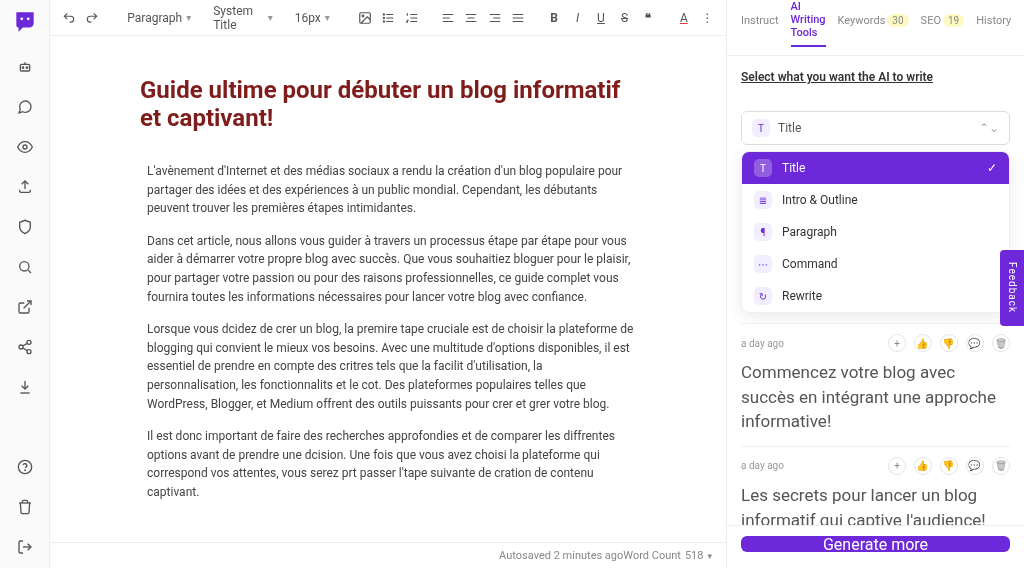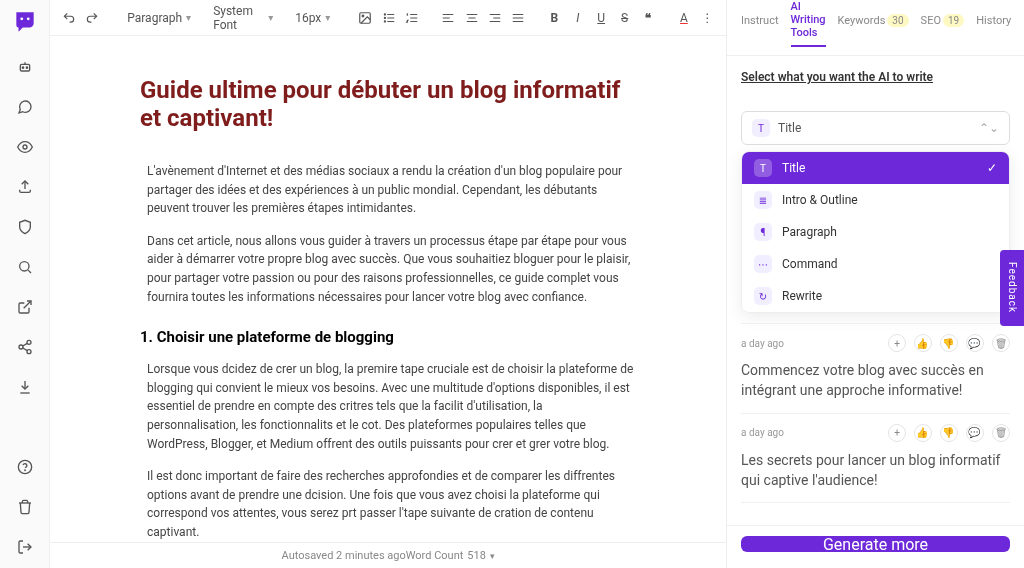--- a/index.html
+++ b/index.html
@@ -19,21 +19,21 @@
 .tb-btn { width: 22px; height: 22px; display: flex; align-items: center; justify-content: center; cursor: pointer; color: #555; border-radius:3px; }
 .tb-sel { display: flex; align-items: center; gap: 4px; padding: 0 8px; cursor: pointer; }
 .tb-sel span:last-child { font-size: 10px; color:#999; }
 .tb-sep { width: 8px; }
 
 .doc { flex: 1; overflow: auto; padding: 20px 90px; color: #333; }
 .doc h1 { font-size: 24px; font-weight: 700; margin: 20px 0 30px; color:#7f1d1d; }
 .doc p { font-size: 12px; line-height: 1.55; margin-bottom: 14px; color:#444;margin-left:7px; }
 .doc h2 { font-size: 15px; font-weight: 700; margin: 22px 0 14px; color:#000; }
 
-.status { height: 26px; display: flex; align-items: center; justify-content: center; padding: 0 14px; font-size: 11px; color: #888; border-top: 1px solid #eee; }
+.status { height: 26px; display: flex; align-items: center; justify-content: flex-end; padding: 0 14px; font-size: 11px; color: #888; border-top: 1px solid #eee; }
 .wc { display:flex; align-items:center; gap:4px; }
 
 
 .panel { width: 298px; border-left: 1px solid #eee; display: flex; flex-direction: column; position: relative; }
 .p-head { display: flex; align-items: center; justify-content: space-between; padding: 10px 14px; }
 .p-title { font-size: 14px; font-weight: 600; }
 .p-close { cursor: pointer; color: #888; font-size: 16px; }
 
 .p-tabs { display: flex; align-items: center; gap: 12px; padding: 0 14px 8px; border-bottom: 1px solid #eee; font-size: 11px; color: #888; }
 .p-tab { cursor: pointer; padding-bottom: 6px; }
@@ -50,21 +50,21 @@
 .dd-item.sel { background: #6d28d9; color: #fff; }
 .dd-item.sel .dd-icon { background: rgba(255,255,255,0.25); }
 .dd-icon { width: 18px; height: 18px; border-radius: 5px; background: #f1eeff; display: flex; align-items: center; justify-content: center; font-size: 10px; color:#6d28d9; }
 .dd-item.sel .dd-icon { color:#fff; }
 .chk { margin-left: auto; }
 
 .hist-item { border-top: 1px solid #f0f0f0; padding: 10px 0 12px; }
 .hist-head { display: flex; align-items: center; justify-content: space-between; font-size: 10px; color: #999; margin-bottom: 8px; }
 .hist-acts { display: flex; gap: 8px; }
 .mini { width: 18px; height: 18px; border-radius: 50%; border: 1px solid #e4e4e4; display: flex; align-items: center; justify-content: center; font-size: 10px; color: #888; cursor: pointer; }
-.hist-text { font-size: 14px; color: #555; line-height: 1.45; }
+.hist-text { font-size: 17px; color: #555; line-height: 1.45; }
 
 .p-foot { padding: 10px 14px 16px; border-top: 1px solid #f0f0f0; }
 .gen-btn { width: 100%; height: 16px; border-radius: 6px; background: #6d28d9; color: #fff; font-size: 16px; display: flex; align-items: center; justify-content: center; cursor: pointer; }
 
 .fb-tab { position: fixed; right: 0; top: 250px; width: 24px; height: 76px; background: #6d28d9; color: #fff; writing-mode: vertical-rl; font-size: 10px; display: flex; align-items: center; justify-content: center; border-radius: 4px 0 0 4px; cursor: pointer; letter-spacing: 1px; }
 
 svg { display:block; }
 </style>
 </head>
 <body>
@@ -174,21 +174,21 @@
           <path d="M15 14l5-5-5-5"></path>
           <path d="M20 9H9a5 5 0 0 0 0 10h2"></path>
         </svg>
       </div>
     <div class="tb-sep"></div>
     <div class="tb-sel">
         <span>Paragraph</span>
         <span>▾</span>
       </div>
     <div class="tb-sel">
-        <span>System Font</span>
+        <span>System Title</span>
         <span>▾</span>
       </div>
     <div class="tb-sel">
         <span>16px</span>
         <span>▾</span>
       </div>
     <div class="tb-sep"></div>
     <div class="tb-btn">
         <svg width="14" height="14" viewBox="0 0 24 24" fill="none" stroke="currentColor" stroke-width="2">
           <rect x="3" y="3" width="18" height="18" rx="2"></rect>
@@ -247,21 +247,20 @@
     <div class="tb-btn" style="font-weight:700;">❝</div>
     <div class="tb-sep"></div>
     <div class="tb-btn" style="text-decoration: underline; text-decoration-color:#e33;">A</div>
     <div class="tb-btn">⋮</div>
   </div>
 
   <div class="doc">
     <h1>Guide ultime pour débuter un blog informatif et captivant!</h1>
     <p>L'avènement d'Internet et des médias sociaux a rendu la création d'un blog populaire pour partager des idées et des expériences à un public mondial. Cependant, les débutants peuvent trouver les premières étapes intimidantes.</p>
     <p>Dans cet article, nous allons vous guider à travers un processus étape par étape pour vous aider à démarrer votre propre blog avec succès. Que vous souhaitiez bloguer pour le plaisir, pour partager votre passion ou pour des raisons professionnelles, ce guide complet vous fournira toutes les informations nécessaires pour lancer votre blog avec confiance.</p>
-    <h2>1. Choisir une plateforme de blogging</h2>
     <p>Lorsque vous dcidez de crer un blog, la premire tape cruciale est de choisir la plateforme de blogging qui convient le mieux vos besoins. Avec une multitude d'options disponibles, il est essentiel de prendre en compte des critres tels que la facilit d'utilisation, la personnalisation, les fonctionnalits et le cot. Des plateformes populaires telles que WordPress, Blogger, et Medium offrent des outils puissants pour crer et grer votre blog.</p>
     <p>Il est donc important de faire des recherches approfondies et de comparer les diffrentes options avant de prendre une dcision. Une fois que vous avez choisi la plateforme qui correspond  vos attentes, vous serez prt passer  l'tape suivante de cration de contenu captivant.</p>
 
   </div>
 
   <div class="status">
     <span>Autosaved 2 minutes ago</span>
     <span class="wc">
       <span>Word Count</span>
       <span>518</span>

